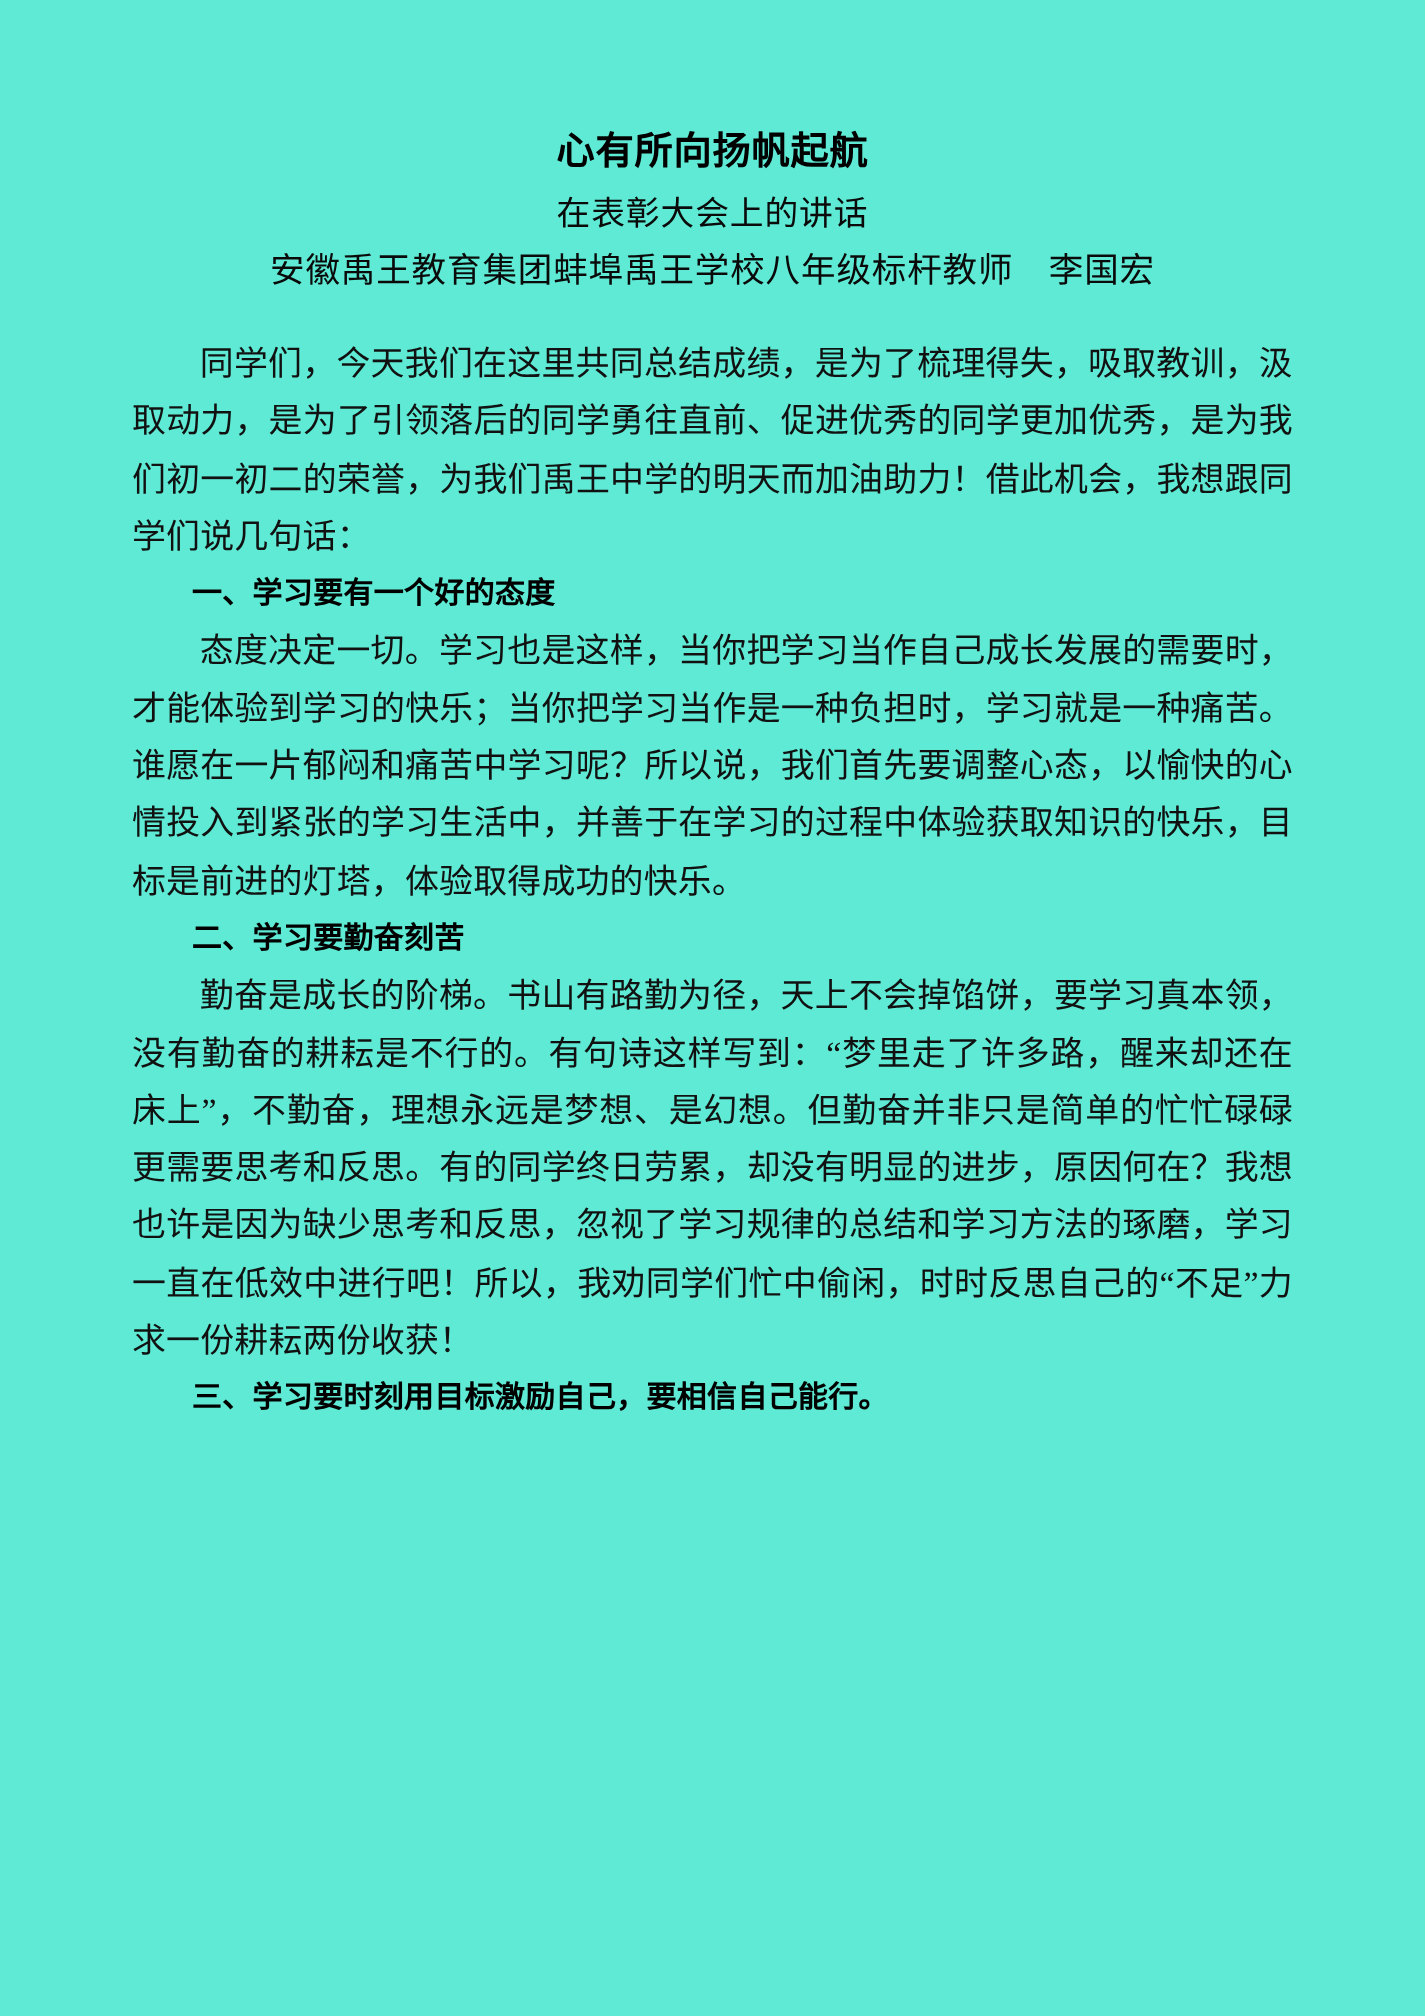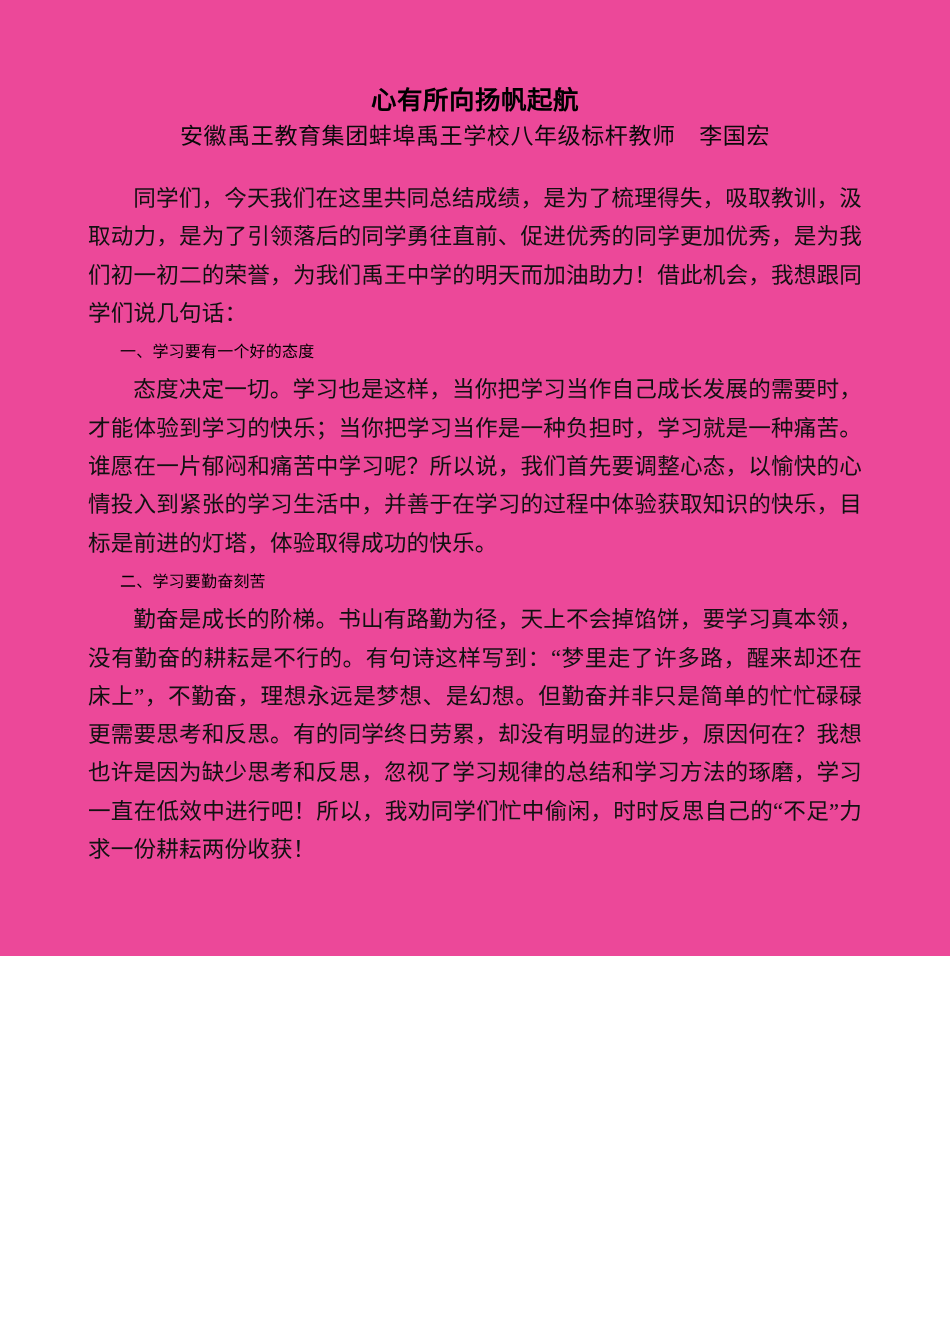--- a/index.html
+++ b/index.html
@@ -11,23 +11,23 @@
 
   body {
     font-family: "Liberation Serif", "DejaVu Serif", serif;
     color: #000000;
     -webkit-font-smoothing: antialiased;
   }
 
   .page {
     position: relative;
     width: 950px;
-    height: 956px;
+    height: 1344px;
     margin: 0 auto;
-    background: #ec4899;
+    background: #5eead4;
     overflow: hidden;
     box-sizing: border-box;
   }
 
   .content {
     position: absolute;
     left: 88px;
     top: 0;
     width: 774px;
   }
@@ -90,42 +90,44 @@
     text-justify: inter-character;
     text-indent: 2em;
     letter-spacing: 0.15px;
     color: #111;
     word-break: break-all;
   }
 
   p.section-heading {
     margin: 0;
     font-family: "Liberation Sans", "DejaVu Sans", sans-serif;
-    font-weight: normal;
-    font-size: 16px;
+    font-weight: bold;
+    font-size: 20px;
     line-height: 38.3px;
     text-indent: 2em;
     letter-spacing: 0.2px;
     color: #000;
   }
 </style>
 </head>
 <body>
 
 <div class="page">
   <div class="content">
 
     <h1 class="doc-title">心有所向扬帆起航</h1>
 
+    <div class="doc-subtitle">在表彰大会上的讲话</div>
 
     <div class="doc-byline">安徽禹王教育集团蚌埠禹王学校八年级标杆教师　李国宏</div>
 
 
     <div class="body-block" id="body-block">
         <p class="para">同学们，今天我们在这里共同总结成绩，是为了梳理得失，吸取教训，汲取动力，是为了引领落后的同学勇往直前、促进优秀的同学更加优秀，是为我们初一初二的荣誉，为我们禹王中学的明天而加油助力！借此机会，我想跟同学们说几句话：</p>
         <p class="section-heading">一、学习要有一个好的态度</p>
         <p class="para">态度决定一切。学习也是这样，当你把学习当作自己成长发展的需要时，才能体验到学习的快乐；当你把学习当作是一种负担时，学习就是一种痛苦。谁愿在一片郁闷和痛苦中学习呢？所以说，我们首先要调整心态，以愉快的心情投入到紧张的学习生活中，并善于在学习的过程中体验获取知识的快乐，目标是前进的灯塔，体验取得成功的快乐。</p>
         <p class="section-heading">二、学习要勤奋刻苦</p>
         <p class="para">勤奋是成长的阶梯。书山有路勤为径，天上不会掉馅饼，要学习真本领，没有勤奋的耕耘是不行的。有句诗这样写到：“梦里走了许多路，醒来却还在床上”，不勤奋，理想永远是梦想、是幻想。但勤奋并非只是简单的忙忙碌碌更需要思考和反思。有的同学终日劳累，却没有明显的进步，原因何在？我想也许是因为缺少思考和反思，忽视了学习规律的总结和学习方法的琢磨，学习一直在低效中进行吧！所以，我劝同学们忙中偷闲，时时反思自己的“不足”力求一份耕耘两份收获！</p>
+        <p class="section-heading">三、学习要时刻用目标激励自己，要相信自己能行。</p>
       </div>
 
   </div>
 </div>
 
 </body></html>

